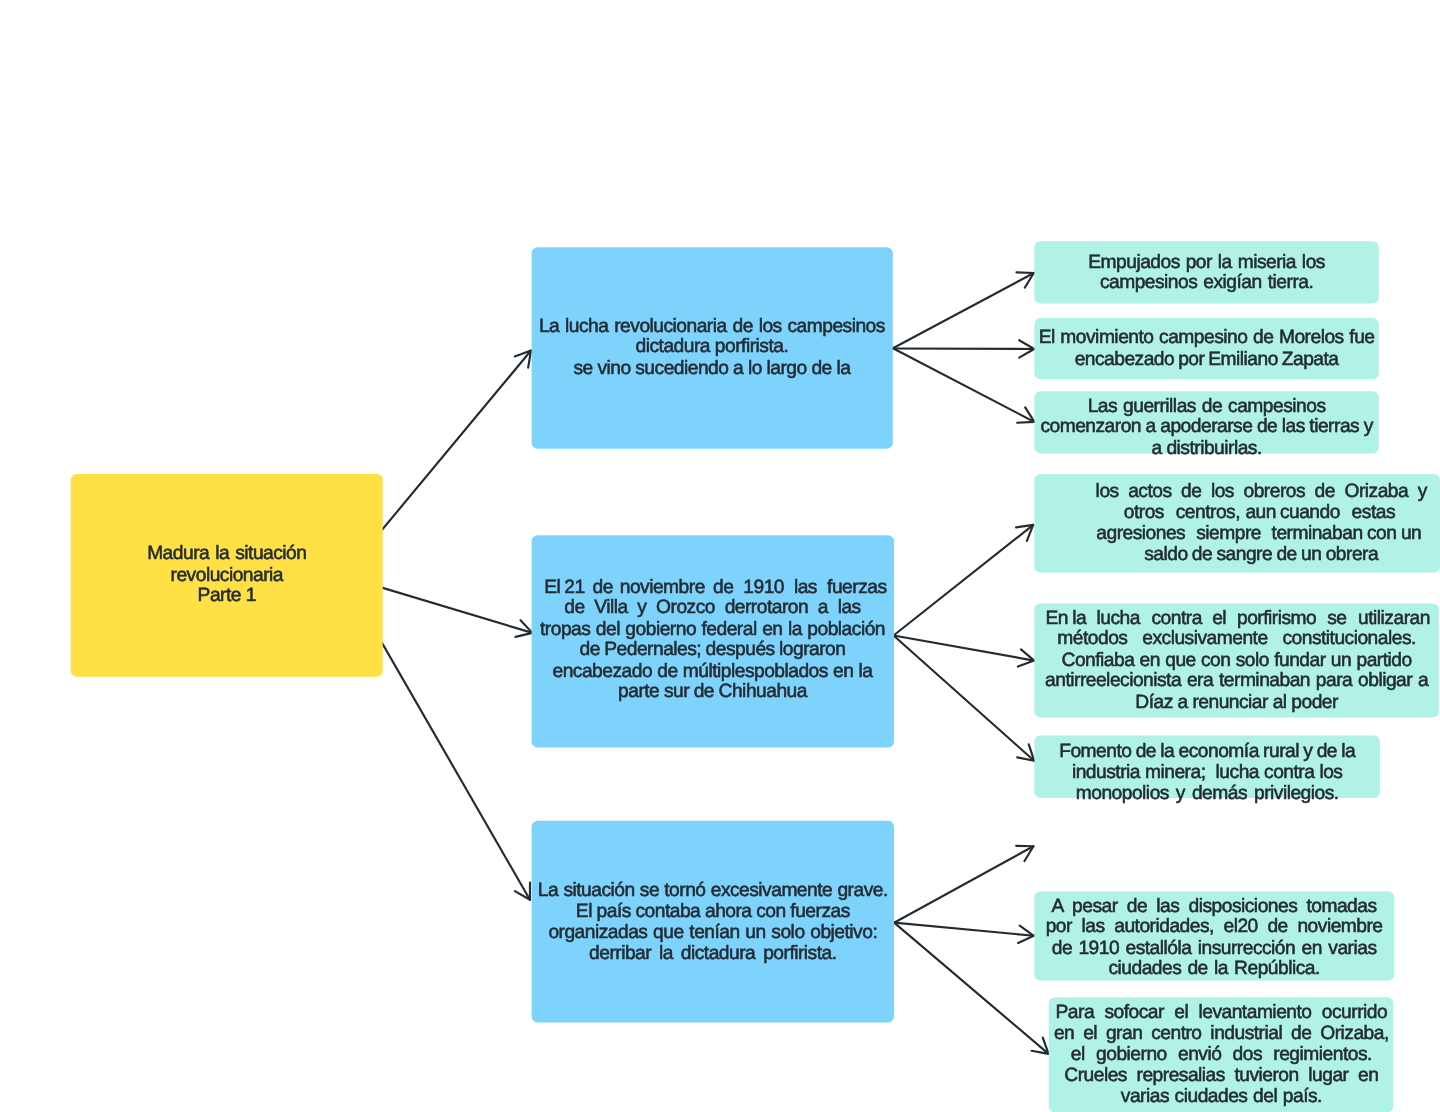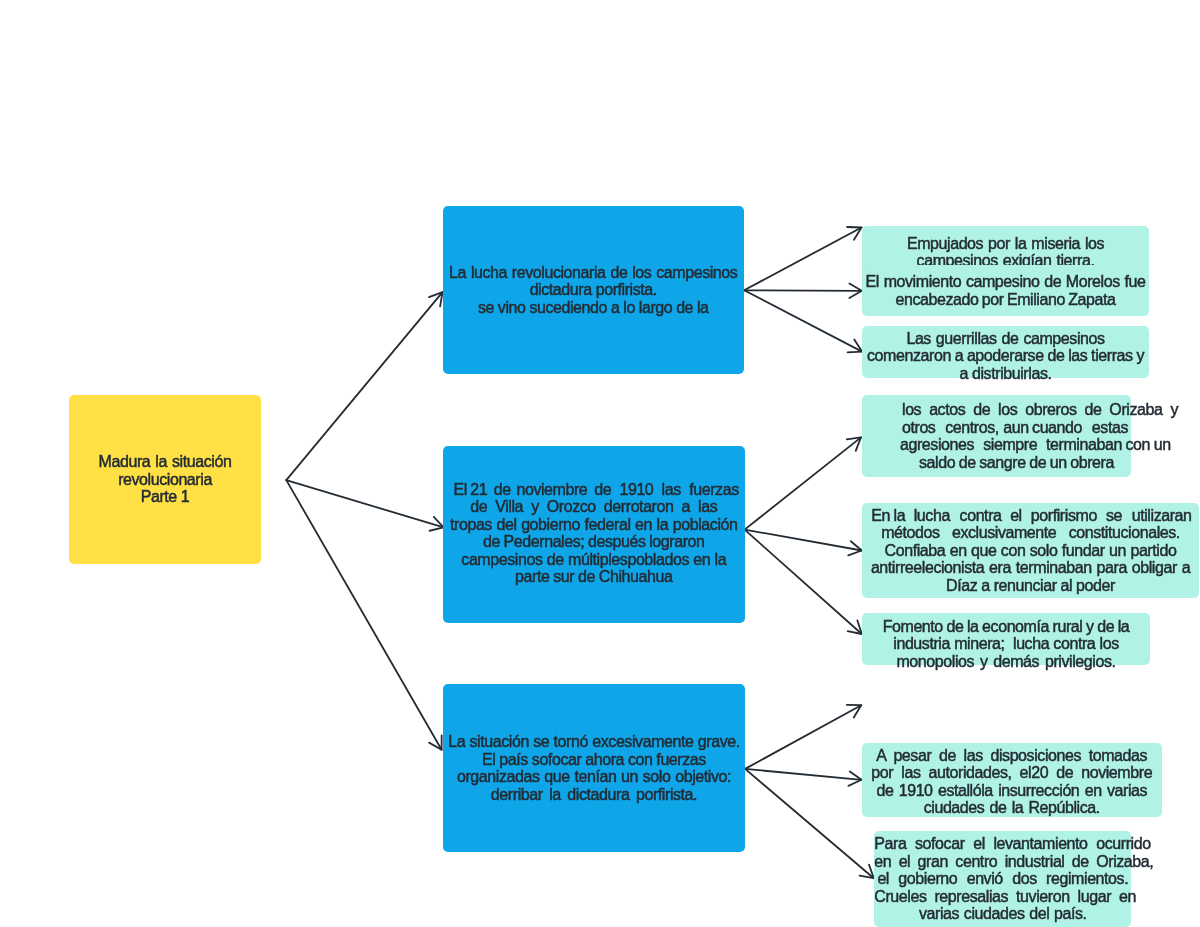--- a/index.html
+++ b/index.html
@@ -15,21 +15,21 @@
     position:absolute;box-sizing:border-box;display:flex;align-items:center;justify-content:center;
     border-radius:5px;color:#232b33;text-align:center;
     font-size:16px;line-height:17.5px;letter-spacing:-0.42px;font-weight:400;
     -webkit-text-stroke:0.45px #232b33;
   }
   .node .txt{width:100%;}
   .node .ln{display:block;white-space:pre;}
   .node .wd{white-space:pre;}
   .node .gap{display:inline-block;height:1px;vertical-align:baseline;}
   .root{background:#ffe145;}
-  .mid{background:#0ea5e9;justify-content:center;}
+  .mid{background:#7dd3fc;justify-content:center;}
   .leaf{background:#b0f2e6;}
 </style>
 </head>
 <body>
 
 <div id="canvas">
   <svg id="edges" viewBox="0 0 1200 927" xmlns="http://www.w3.org/2000/svg">
     <g id="edge-group" fill="none" stroke="#232b33" stroke-width="1.8" stroke-linecap="round">
         <path d="M286.3 480.1 L442.5 292.1"></path>
         <path d="M286.3 480.1 L443.6 527.4"></path>
@@ -52,72 +52,72 @@
         <path d="M849.33 298.00 L861.8 290.8 L849.38 283.52"></path>
         <path d="M847.62 352.28 L862 351.6 L854.30 339.43"></path>
         <path d="M855.74 450.81 L861 437.4 L846.75 439.45"></path>
         <path d="M848.28 555.44 L861.8 550.5 L850.82 541.19"></path>
         <path d="M847.69 631.13 L861.8 634 L857.32 620.31"></path>
         <path d="M853.77 717.54 L861.2 705.2 L846.80 704.84"></path>
         <path d="M848.43 785.85 L861.5 779.8 L849.78 771.43"></path>
         <path d="M859.63 875.66 L873.8 878.2 L869.00 864.62"></path>
       </g>
   </svg>
-  <div class="node root" style="left:69px;top:395px;width:192px;height:169px;">
+  <div class="node root" style="left:59px;top:395px;width:260px;height:169px;">
     <div class="txt">
       <span class="ln" style="word-spacing:1.0px">Madura la situación</span>
       <span class="ln">revolucionaria</span>
       <span class="ln">Parte 1</span>
     </div>
   </div>
   <div class="node mid" style="left:442.5px;top:206px;width:301.5px;height:168px;">
     <div class="txt" style="transform:translateY(-0.5px)">
       <span class="ln" style="word-spacing:0.8px">La lucha revolucionaria de los campesinos</span>
       <span class="ln">dictadura porfirista.</span>
       <span class="ln" style="word-spacing:-0.14px">se vino sucediendo a lo largo de la</span>
     </div>
   </div>
   <div class="node mid" style="left:443px;top:445.5px;width:301.5px;height:177px;">
     <div class="txt" style="transform:translateY(-0.8px)">
       <span class="ln" style="word-spacing:2.7px;position:relative;left:2.4px"><span class="wd">El</span><span class="gap" style="width:3.38px"></span><span class="wd">21</span><span class="gap" style="width:6.5px"></span><span class="wd">de</span><span class="gap" style="width:5.72px"></span><span class="wd">noviembre</span><span class="gap" style="width:6.9px"></span><span class="wd">de</span><span class="gap" style="width:8.22px"></span><span class="wd">1910</span><span class="gap" style="width:8.23px"></span><span class="wd">las</span><span class="gap" style="width:8.46px"></span><span class="wd">fuerzas</span></span>
       <span class="ln" style="word-spacing:4.02px">de Villa y Orozco derrotaron a las</span>
       <span class="ln" style="word-spacing:0.52px">tropas del gobierno federal en la población</span>
       <span class="ln" style="word-spacing:-0.37px">de Pedernales; después lograron</span>
-      <span class="ln" style="word-spacing:0.28px">campesinos de múltiplespoblados en la</span>
+      <span class="ln" style="word-spacing:0.28px">encabezado de múltiplespoblados en la</span>
       <span class="ln" style="word-spacing:-0.2px">parte sur de Chihuahua</span>
     </div>
   </div>
   <div class="node mid" style="left:443px;top:684px;width:302px;height:168px;">
     <div class="txt" style="transform:translateY(0.3px)">
       <span class="ln" style="word-spacing:0.3px">La situación se tornó excesivamente grave.</span>
-      <span class="ln" style="word-spacing:-0.14px">El país sofocar ahora con fuerzas</span>
+      <span class="ln" style="word-spacing:-0.14px">El país contaba ahora con fuerzas</span>
       <span class="ln" style="word-spacing:0.7px">organizadas que tenían un solo objetivo:</span>
       <span class="ln" style="word-spacing:2.53px">derribar la dictadura porfirista.</span>
     </div>
   </div>
-  <div class="node leaf" style="left:862px;top:201px;width:287px;height:52px;margin-top:25px;">
+  <div class="node leaf" style="left:862px;top:201px;width:287px;height:52px;">
     <div class="txt">
       <span class="ln" style="word-spacing:0.88px">Empujados por la miseria los</span>
       <span class="ln" style="word-spacing:1.0px">campesinos exigían tierra.</span>
     </div>
   </div>
   <div class="node leaf" style="left:862px;top:265px;width:287px;height:51px;">
     <div class="txt" style="transform:translateY(-0.2px)">
       <span class="ln" style="word-spacing:0.64px">El movimiento campesino de Morelos fue</span>
       <span class="ln" style="word-spacing:-0.77px">encabezado por Emiliano Zapata</span>
     </div>
   </div>
   <div class="node leaf" style="left:862px;top:326px;width:287px;height:51.5px;">
     <div class="txt" style="transform:translateY(4.4px)">
       <span class="ln" style="word-spacing:0.9px">Las guerrillas de campesinos</span>
       <span class="ln" style="word-spacing:-0.25px">comenzaron a apoderarse de las tierras y</span>
       <span class="ln">a distribuirlas.</span>
     </div>
   </div>
-  <div class="node leaf" style="left:862px;top:395px;width:269px;height:82px;padding-left:40px;">
+  <div class="node leaf" style="left:862px;top:395px;width:338px;height:82px;padding-left:40px;">
     <div class="txt">
       <span class="ln" style="word-spacing:3.91px">los actos de los obreros de Orizaba y</span>
       <span class="ln" style="position:relative;left:-1.5px"><span class="wd">otros</span><span class="gap" style="width:9.8px"></span><span class="wd">centros,</span><span class="gap" style="width:4.5px"></span><span class="wd">aun</span><span class="gap" style="width:3.3px"></span><span class="wd">cuando</span><span class="gap" style="width:9.8px"></span><span class="wd">estas</span></span>
       <span class="ln" style="position:relative;left:-2px"><span class="wd">agresiones</span><span class="gap" style="width:9.2px"></span><span class="wd">siempre</span><span class="gap" style="width:8.8px"></span><span class="wd">terminaban</span><span class="gap" style="width:3.6px"></span><span class="wd">con</span><span class="gap" style="width:3.8px"></span><span class="wd">un</span></span>
       <span class="ln" style="word-spacing:-0.46px">saldo de sangre de un obrera</span>
     </div>
   </div>
   <div class="node leaf" style="left:862px;top:502.7px;width:337px;height:95.5px;">
     <div class="txt" style="transform:translateY(-0.2px)">
       <span class="ln" style="position:relative;left:0.9px"><span class="wd">En</span><span class="gap" style="width:3.6px"></span><span class="wd">la</span><span class="gap" style="width:8.6px"></span><span class="wd">lucha</span><span class="gap" style="width:9.7px"></span><span class="wd">contra</span><span class="gap" style="width:8.6px"></span><span class="wd">el</span><span class="gap" style="width:9.1px"></span><span class="wd">porfirismo</span><span class="gap" style="width:9.1px"></span><span class="wd">se</span><span class="gap" style="width:9.7px"></span><span class="wd">utilizaran</span></span>
@@ -135,21 +135,21 @@
     </div>
   </div>
   <div class="node leaf" style="left:862px;top:742.5px;width:299.5px;height:74.5px;">
     <div class="txt" style="transform:translateY(1.8px)">
       <span class="ln" style="word-spacing:3.64px">A pesar de las disposiciones tomadas</span>
       <span class="ln" style="word-spacing:4.02px">por las autoridades, el20 de noviembre</span>
       <span class="ln" style="word-spacing:1.28px">de 1910 estallóla insurrección en varias</span>
       <span class="ln" style="word-spacing:1.13px">ciudades de la República.</span>
     </div>
   </div>
-  <div class="node leaf" style="left:874.3px;top:831px;width:257px;height:96px;">
+  <div class="node leaf" style="left:874.3px;top:831px;width:287px;height:96px;">
     <div class="txt">
       <span class="ln" style="word-spacing:4.6px">Para sofocar el levantamiento ocurrido</span>
       <span class="ln" style="word-spacing:3.35px">en el gran centro industrial de Orizaba,</span>
       <span class="ln" style="word-spacing:5.35px">el gobierno envió dos regimientos.</span>
       <span class="ln" style="word-spacing:3.95px">Crueles represalias tuvieron lugar en</span>
       <span class="ln" style="word-spacing:0.67px">varias ciudades del país.</span>
     </div>
   </div>
 </div>
 

